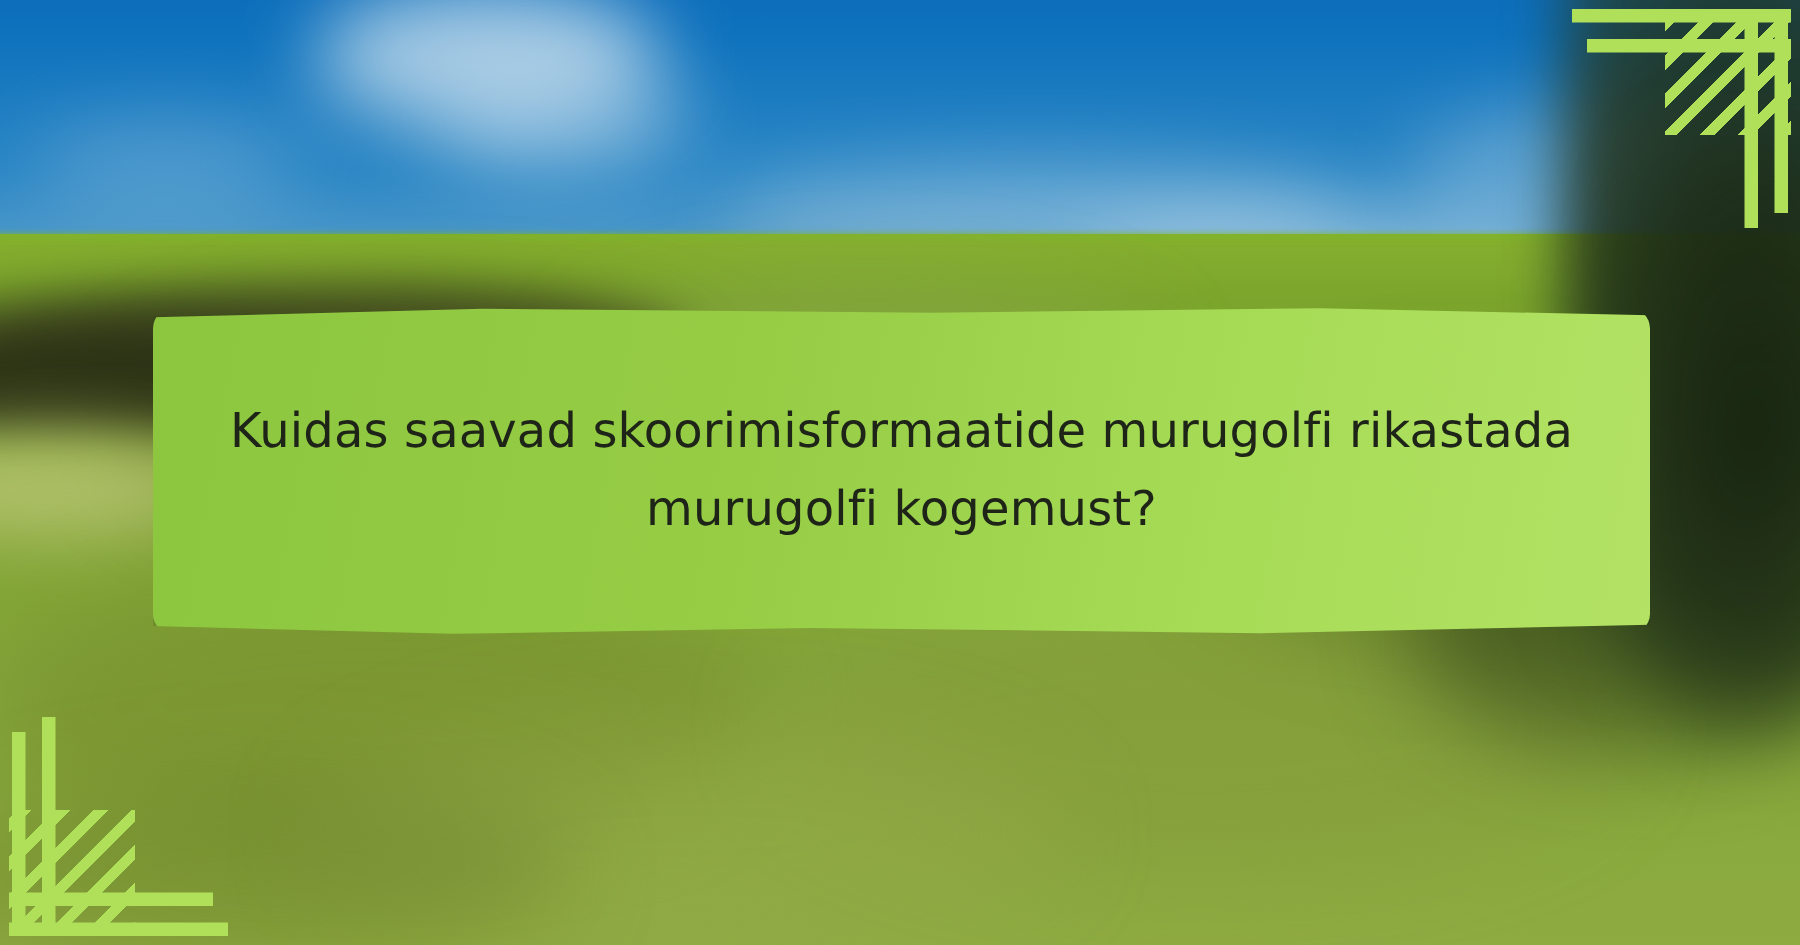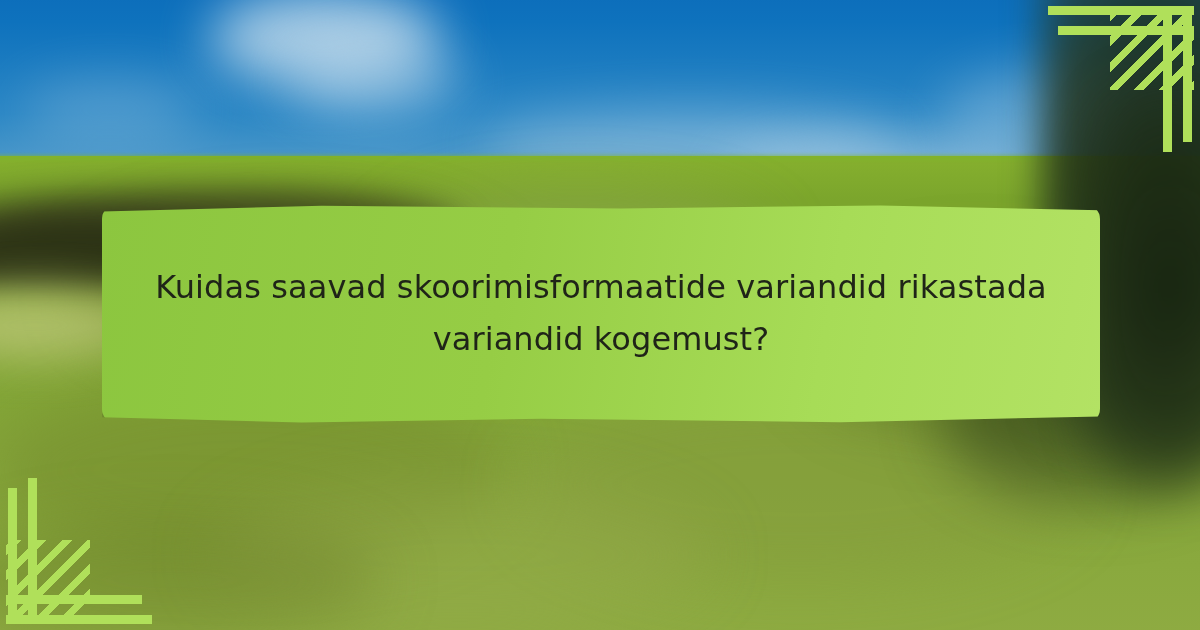--- a/index.html
+++ b/index.html
@@ -159,16 +159,16 @@
 
   <div class="corner bl">
     <div class="bar hbar1"></div>
     <div class="bar hbar2"></div>
     <div class="bar vbar1"></div>
     <div class="bar vbar2"></div>
     <div class="hatch"></div>
   </div>
 
   <div class="card">
-    <h1 class="headline">Kuidas saavad skoorimisformaatide variandid rikastada variandid kogemust?</h1>
+    <h1 class="headline">Kuidas saavad skoorimisformaatide murugolfi rikastada murugolfi kogemust?</h1>
   </div>
 
 </div>
 
 </body></html>

